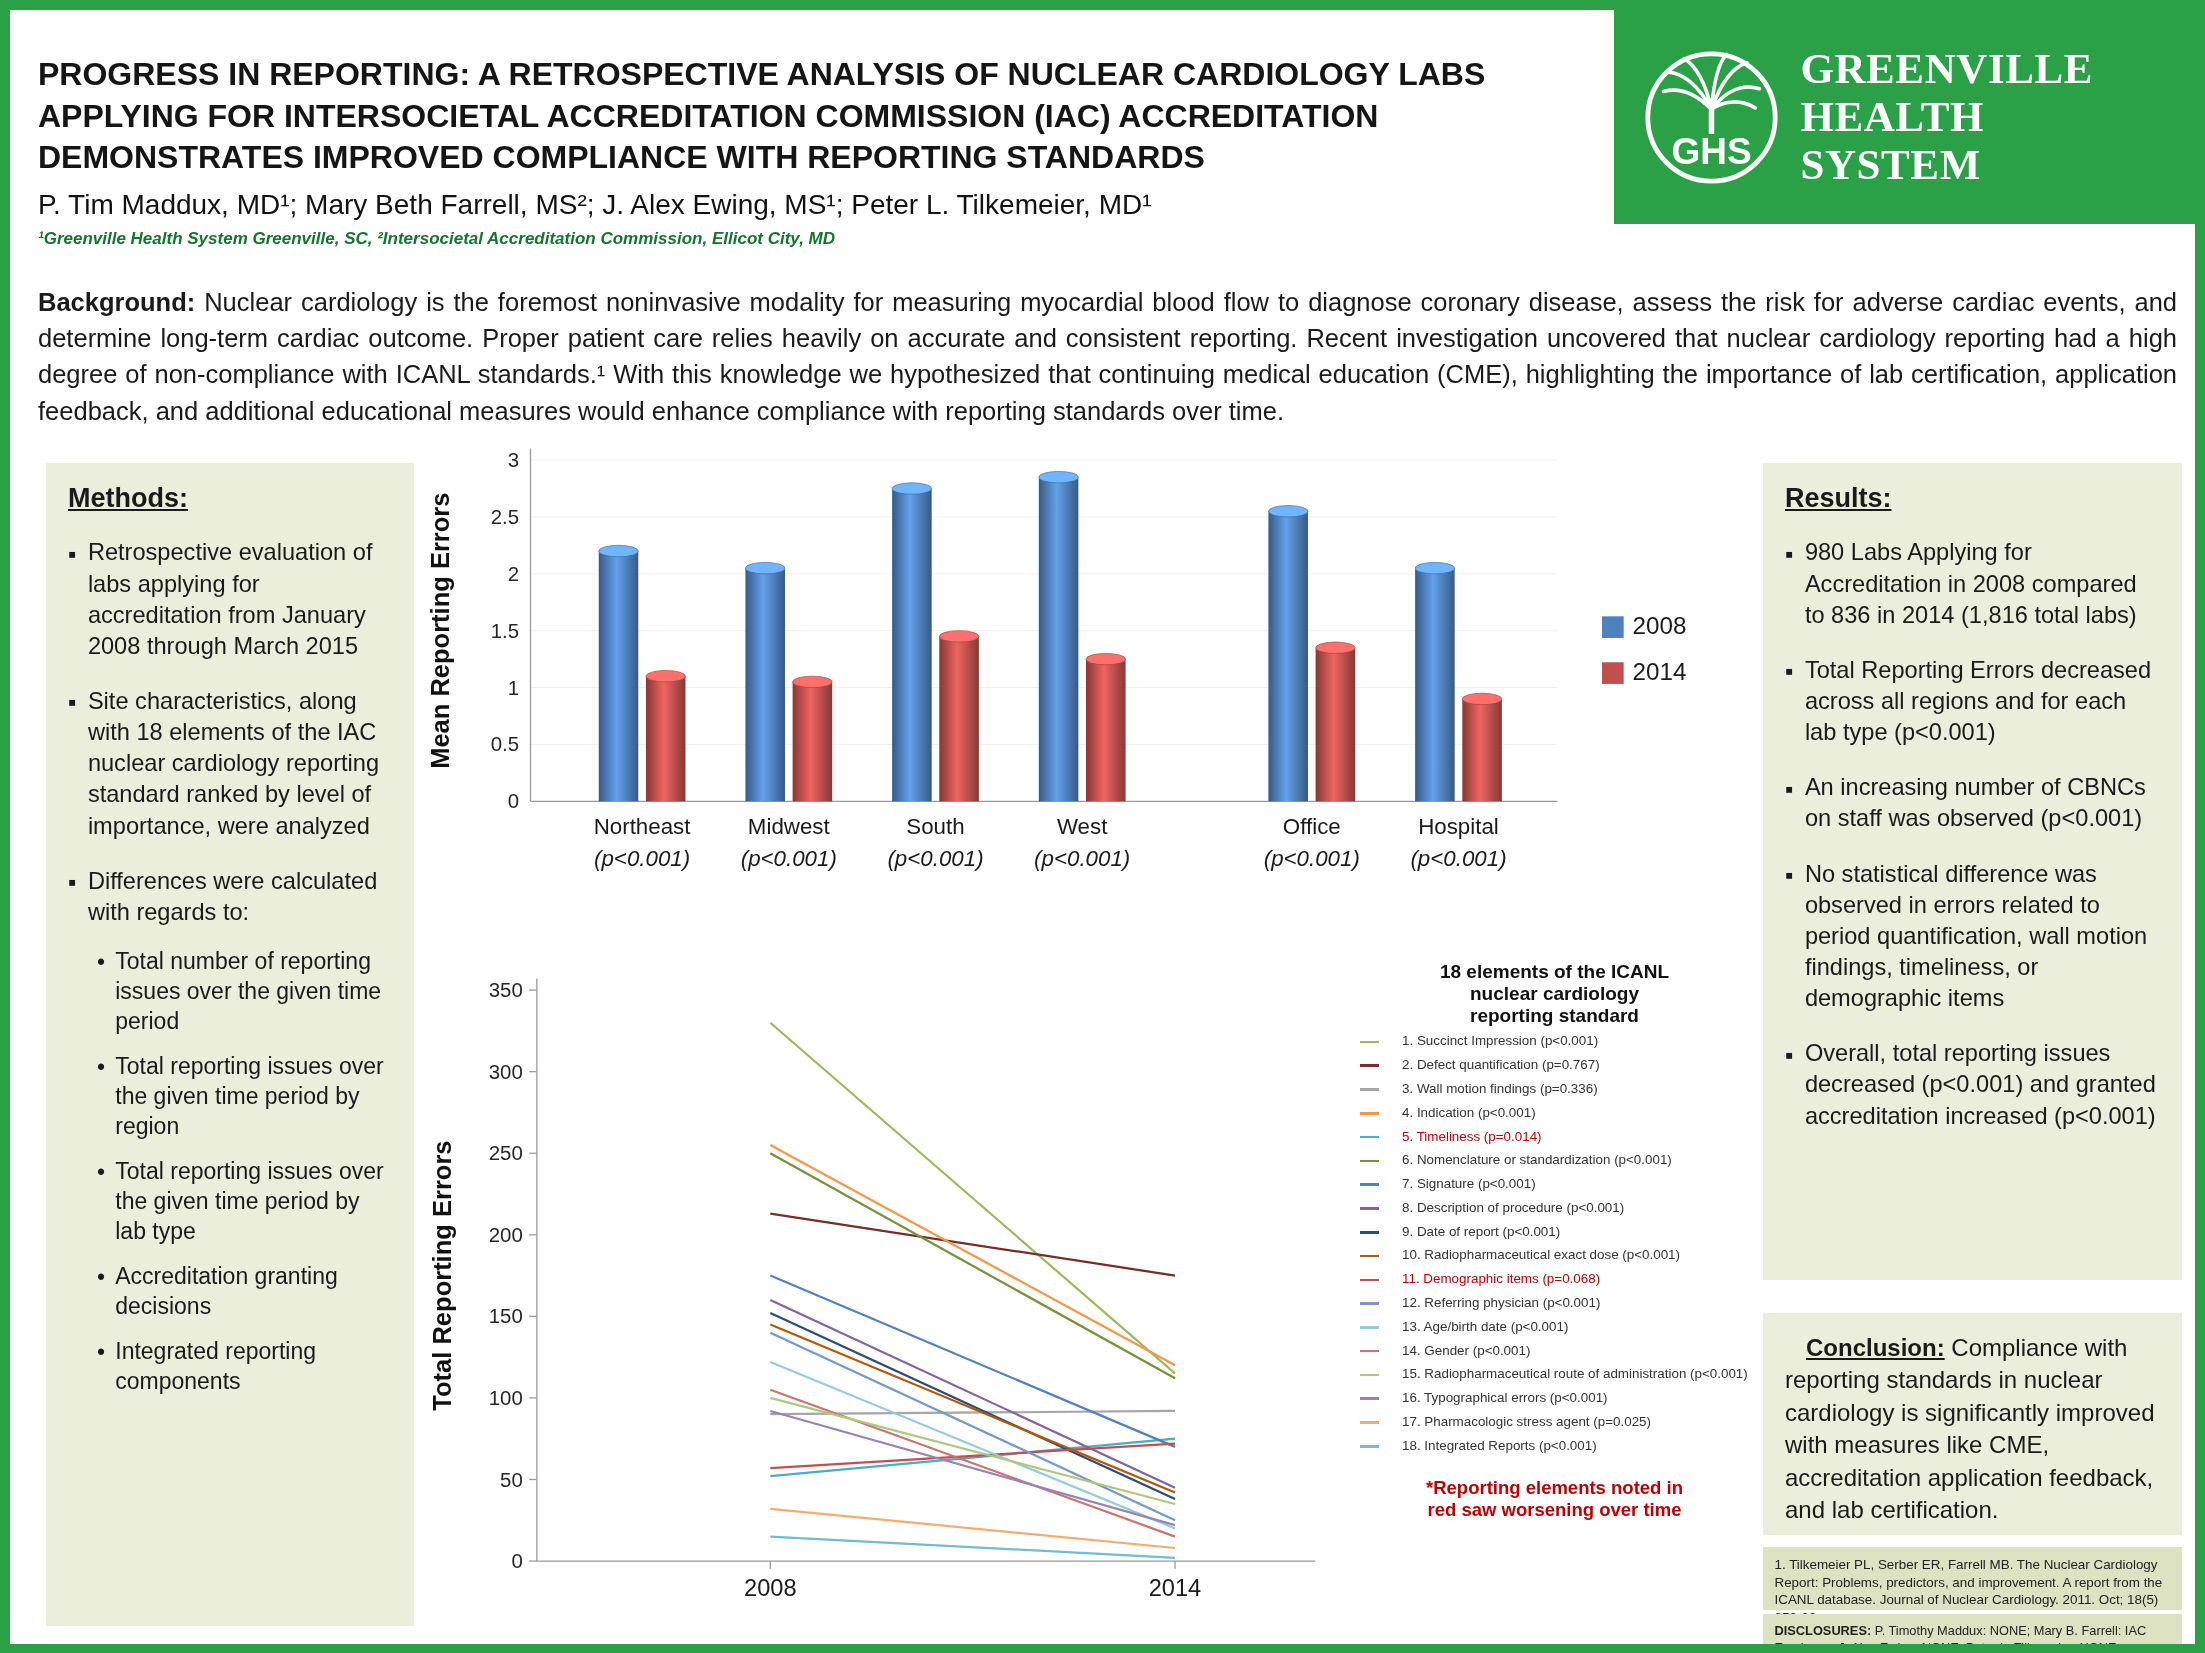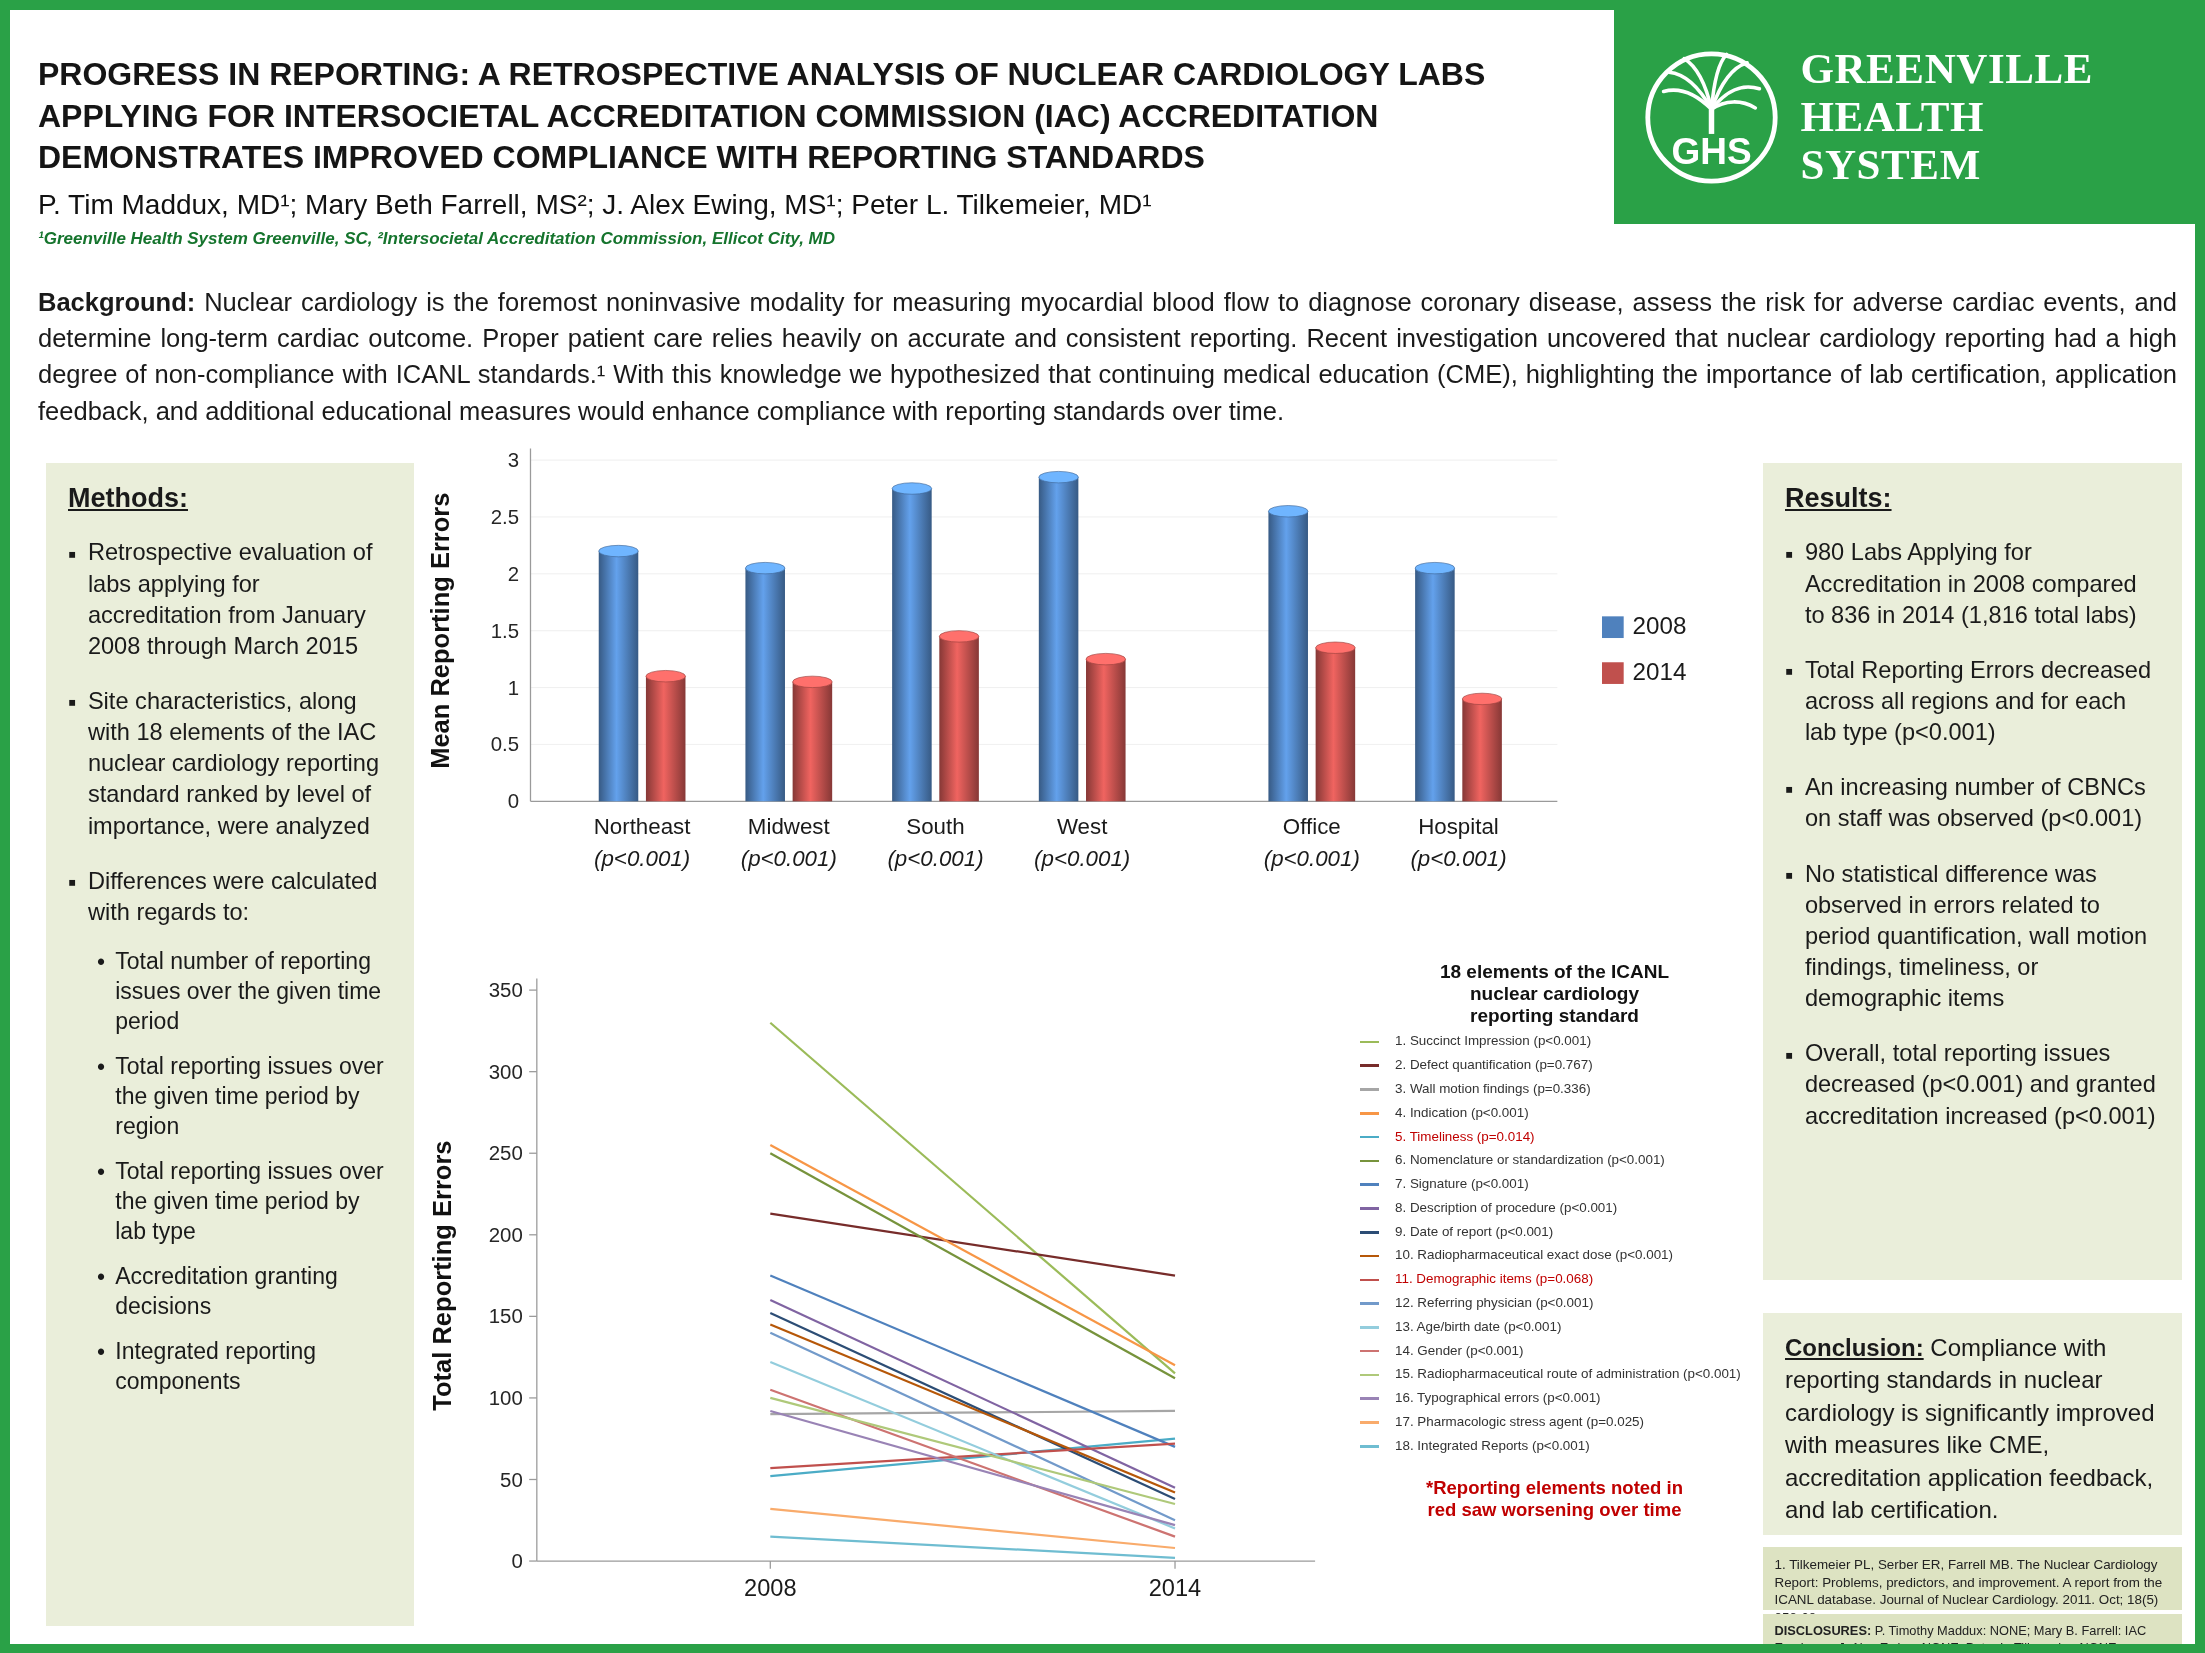--- a/index.html
+++ b/index.html
@@ -24,40 +24,40 @@
   }
   
   .background{position:absolute;left:28px;top:274px;width:2139px;font-size:25.5px;line-height:1.42;text-align:justify;}
   .bg-label{font-weight:700;}
   
   .panel{position:absolute;background:#eaeeda;box-sizing:border-box;}
   .methods-panel{left:36px;top:453px;width:368px;height:1163px;padding:20.4px 22px;}
   .results-panel{left:1753px;top:453px;width:419px;height:817px;padding:20.4px 22px;}
   .conclusion-panel{left:1753px;top:1303px;width:419px;height:222px;padding:19px 22px;font-size:24px;line-height:1.35;}
   .panel-heading{font-size:27px;font-weight:700;text-decoration:underline;margin-bottom:23px;}
-  .panel-heading-inline{font-weight:700;text-decoration:underline;}
+  .panel-heading-inline{font-weight:700;text-decoration:underline;margin-left:21px;}
   .bullet-item{display:flex;gap:11.5px;font-size:23.6px;line-height:1.32;margin-bottom:24px;}
   .sub-item{display:flex;gap:10.2px;font-size:23px;line-height:1.3;margin:-5.1px 0 20.4px 29px;}
   .marker{flex:0 0 auto;padding-top:1.3px;}
   
   .center-col{position:absolute;left:412px;top:415px;width:1334px;height:1220px;}
   .bar-svg{position:absolute;left:0;top:0;width:1314px;height:523px;}
   .line-wrap{position:absolute;left:0;top:530px;width:1334px;height:689px;}
   .line-svg{position:absolute;left:0;top:0;width:925px;height:689px;}
   svg text{font-family:"Liberation Sans",sans-serif;}
   .tick{font-size:32px;fill:#262626;}
   .cat{font-size:35px;fill:#1a1a1a;}
   .cat-p{font-size:35px;fill:#1a1a1a;font-style:italic;}
   .legend-text{font-size:38px;fill:#1a1a1a;}
   .axis-label{font-size:40px;font-weight:700;fill:#111111;}
   .xcat{font-size:37px;fill:#1a1a1a;}
   
   .line-legend{position:absolute;left:938px;top:6.4px;width:389px;}
   .legend-title{font-size:19px;font-weight:700;text-align:center;white-space:pre-line;margin-bottom:5px;color:#111;}
-  .legend-row{display:flex;gap:16px;margin-bottom:5.7px;}
+  .legend-row{display:flex;gap:23px;margin-bottom:5.7px;}
   .legend-swatch{width:19px;height:2.6px;margin-top:8.3px;flex:0 0 auto;}
   .legend-label{font-size:13.4px;line-height:1.35;color:#333333;}
   .legend-label.flagged{color:#c00000;}
   .legend-note{margin-top:22px;color:#c00000;font-weight:700;font-size:18.5px;text-align:center;white-space:pre-line;}
   
   .ref-box{
     position:absolute;left:1753px;width:419px;background:#dde3c2;box-sizing:border-box;
     padding:9px 11.5px;font-size:13.4px;line-height:1.32;color:#222;
   }
   .reference-box{top:1537px;height:63px;}

